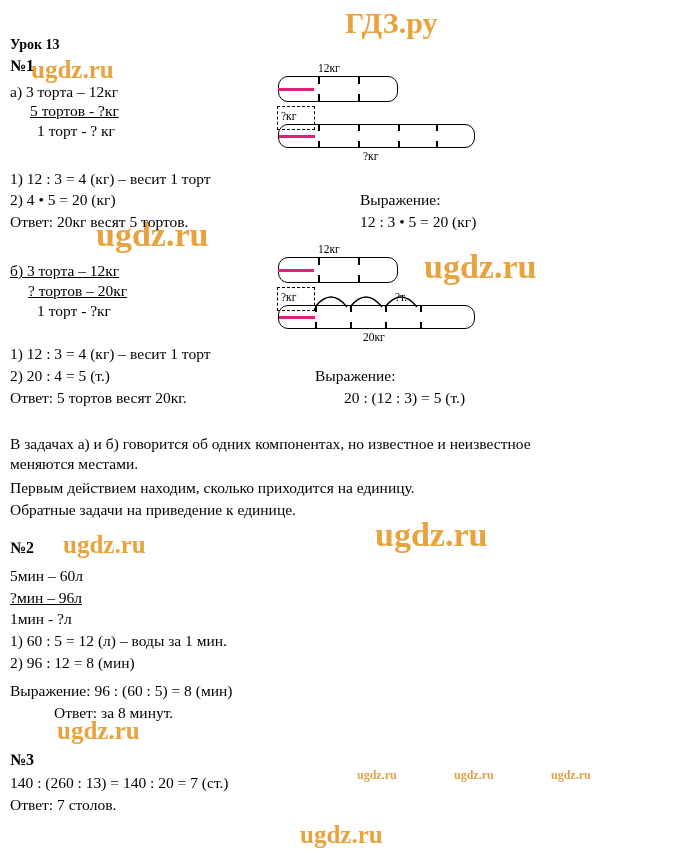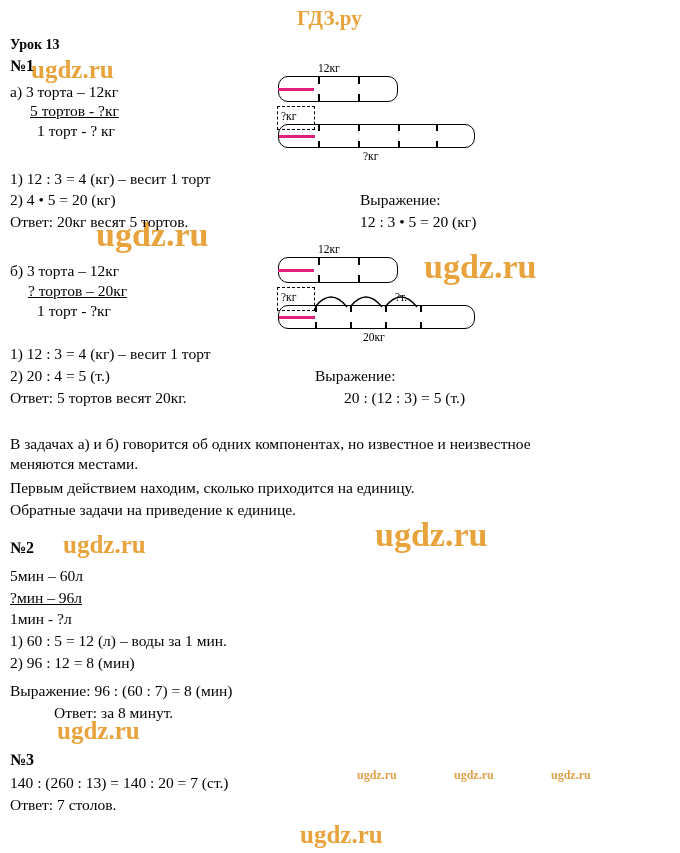--- a/index.html
+++ b/index.html
@@ -25,21 +25,21 @@
     position: absolute;
     color: #d8932f;
     font-family: "Liberation Serif", serif;
     font-weight: bold;
     pointer-events: none;
     white-space: nowrap;
   }
   .wm-big { font-size: 34px; color: #e8a33d; }
   .wm-mid { font-size: 25px; color: #e8a33d; }
   .wm-small { font-size: 12px; color: #e0a24a; font-weight: bold; }
-  .wm-title { font-size: 21px; color: #e8a33d; }
+  .wm-title { font-size: 30px; color: #e8a33d; margin-left: 48px; }
 
   .txt {
     position: absolute;
     white-space: pre;
     font-size: 15.5px;
     line-height: 19px;
   }
   .bold { font-weight: bold; }
   .uline { text-decoration: underline; }
 
@@ -126,21 +126,21 @@
     <div class="tick" style="left:88px; top:62px; height:7px;"></div>
     <div class="tick" style="left:128px; top:62px; height:7px;"></div>
     <div class="tick" style="left:166px; top:62px; height:7px;"></div>
     <div class="tick" style="left:48px; top:79px; height:7px;"></div>
     <div class="tick" style="left:88px; top:79px; height:7px;"></div>
     <div class="tick" style="left:128px; top:79px; height:7px;"></div>
     <div class="tick" style="left:166px; top:79px; height:7px;"></div>
     <div class="lbl" style="left:93px; top:88px;">?кг</div>
   </div>
 
-  <div class="txt" style="left:10px; top:261px;">б) 3 торта – 12кг</div>
+  <div class="txt" style="left:10px; top:261px;text-decoration:underline;">б) 3 торта – 12кг</div>
   <div class="txt uline" style="left:28px; top:281px;text-align:center;">? тортов – 20кг</div>
   <div class="txt" style="left:37px; top:301px;">1 торт - ?кг</div>
 
   <div class="txt" style="left:10px; top:344px;">1) 12 : 3 = 4 (кг) – весит 1 торт</div>
   <div class="txt" style="left:10px; top:366px;">2) 20 : 4 = 5 (т.)</div>
   <div class="txt" style="left:10px; top:388px;">Ответ: 5 тортов весят 20кг.</div>
   <div class="txt" style="left:315px; top:366px;">Выражение:</div>
   <div class="txt" style="left:315px; top:388px;margin-left:29px;">20 : (12 : 3) = 5 (т.)</div>
 
   <div class="diagram" style="left:270px; top:243px; width:240px; height:110px;">
@@ -180,20 +180,20 @@
   <div class="txt" style="left:10px; top:454px;">меняются местами.</div>
   <div class="txt" style="left:10px; top:478px;">Первым действием находим, сколько приходится на единицу.</div>
   <div class="txt" style="left:10px; top:500px;">Обратные задачи на приведение к единице.</div>
 
   <div class="txt bold" style="left:10px; top:538px; font-size:16px;">№2</div>
   <div class="txt" style="left:10px; top:566px;">5мин – 60л</div>
   <div class="txt uline" style="left:10px; top:588px;">?мин – 96л</div>
   <div class="txt" style="left:10px; top:609px;">1мин - ?л</div>
   <div class="txt" style="left:10px; top:631px;">1) 60 : 5 = 12 (л) – воды за 1 мин.</div>
   <div class="txt" style="left:10px; top:653px;">2) 96 : 12 = 8 (мин)</div>
-  <div class="txt" style="left:10px; top:681px;">Выражение: 96 : (60 : 7) = 8 (мин)</div>
+  <div class="txt" style="left:10px; top:681px;">Выражение: 96 : (60 : 5) = 8 (мин)</div>
   <div class="txt" style="left:10px; top:703px;margin-left:44px;">Ответ: за 8 минут.</div>
 
   <div class="txt bold" style="left:10px; top:750px; font-size:16px;">№3</div>
   <div class="txt" style="left:10px; top:773px;">140 : (260 : 13) = 140 : 20 = 7 (ст.)</div>
   <div class="txt" style="left:10px; top:795px;">Ответ: 7 столов.</div>
 
 </div>
 
 </body></html>

